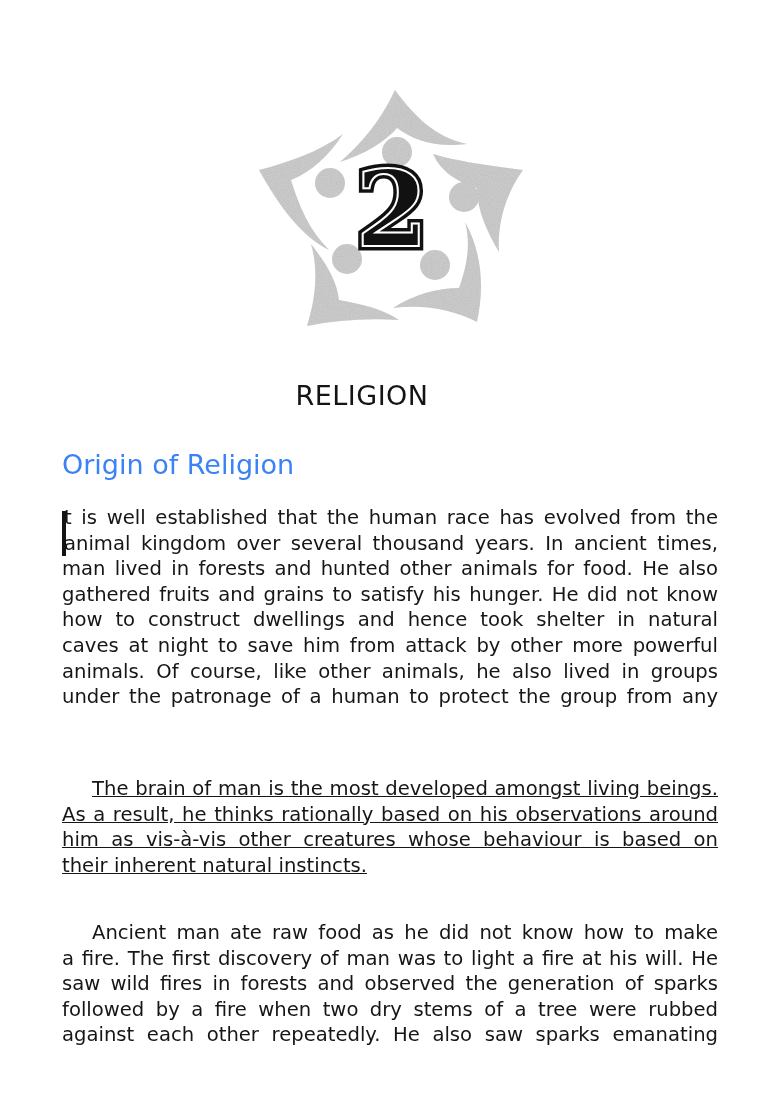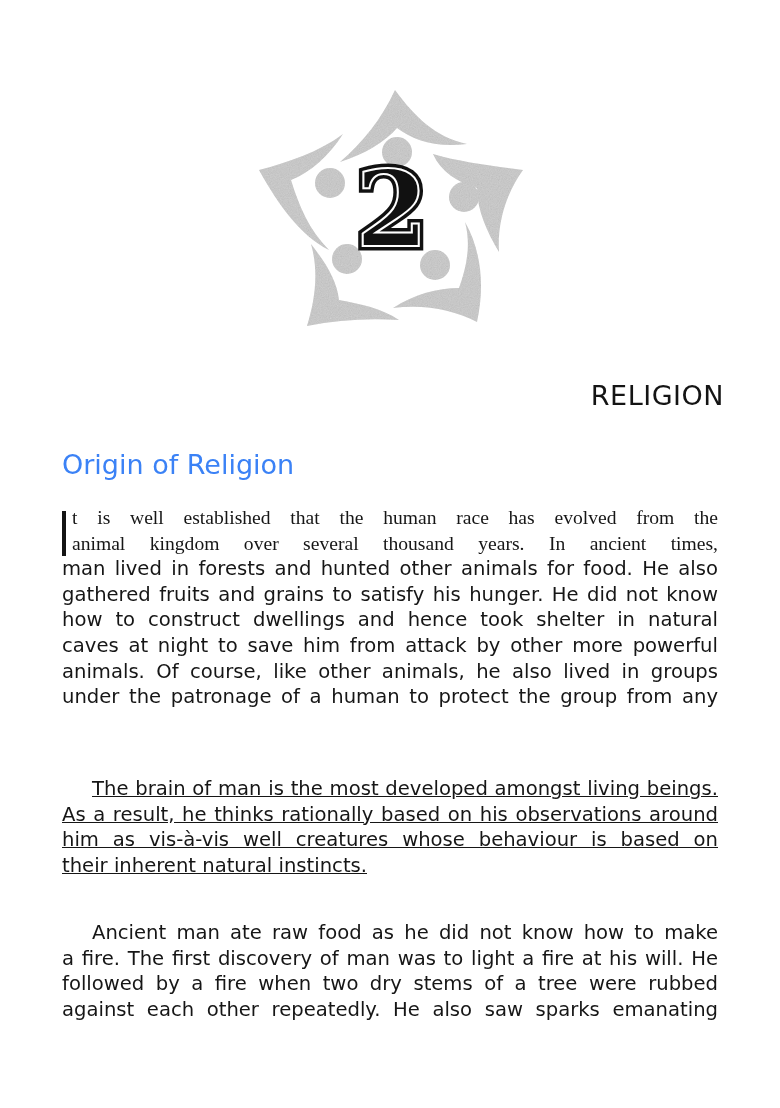--- a/index.html
+++ b/index.html
@@ -1,25 +1,25 @@
 <!DOCTYPE html>
 <html><head>
 <meta charset="utf-8">
 <style>
   html, body { margin: 0; padding: 0; background: #ffffff; }
   body { width: 780px; height: 1108px; position: relative; overflow: hidden; font-family: "DejaVu Sans", sans-serif; color: #111; }
   .emblem { position: absolute; left: 245px; top: 82px; width: 290px; height: 250px; }
   .chapter-num { position: absolute; left: 0; top: 0; width: 780px; text-align: center; }
-  .chapter-title { position: absolute; left: 0; top: 380px; width: 724px; text-align: right; font-size: 27px; letter-spacing: 0.5px; color: #141414; }
+  .chapter-title { position: absolute; left: 0; top: 380px; width: 724px; text-align: center; font-size: 27px; letter-spacing: 0.5px; color: #141414; }
   .section-heading { position: absolute; left: 62px; top: 449px; font-size: 27px; color: #3b82f6; }
   .body { position: absolute; left: 62px; width: 656px; font-size: 19.6px; color: #161616; }
   .line { height: 25.6px; line-height: 25.6px; white-space: nowrap; text-align: justify; text-align-last: justify; overflow: visible; }
   .line.last { text-align-last: left; }
   .line.indent { padding-left: 30px; }
-  .line.dc { padding-left: 10px; font-family: Liberation Serif, serif; }
+  .line.dc { padding-left: 2px; }
   .dropcap { position: absolute; left: 0px; top: 6px; width: 4px; height: 45px; background: #141414; }
   #p1 { top: 505px; }
   #p2 { top: 776px; text-decoration: underline; }
   #p3 { top: 901px; margin-top: 19px; }
 </style>
 </head>
 <body>
 
 <div class="emblem">
   <svg width="290" height="250" viewBox="0 0 290 250">
@@ -79,22 +79,23 @@
   <div class="line">gathered fruits and grains to satisfy his hunger. He did not know</div>
   <div class="line">how to construct dwellings and hence took shelter in natural</div>
   <div class="line">caves at night to save him from attack by other more powerful</div>
   <div class="line">animals. Of course, like other animals, he also lived in groups</div>
   <div class="line">under the patronage of a human to protect the group from any</div>
 </div>
 
 <div class="body" id="p2">
   <div class="line indent">The brain of man is the most developed amongst living beings.</div>
   <div class="line">As a result, he thinks rationally based on his observations around</div>
-  <div class="line">him as vis-à-vis well creatures whose behaviour is based on</div>
+  <div class="line">him as vis-à-vis other creatures whose behaviour is based on</div>
   <div class="line last">their inherent natural instincts.</div>
 </div>
 
 <div class="body" id="p3">
   <div class="line indent">Ancient man ate raw food as he did not know how to make</div>
   <div class="line">a fire. The first discovery of man was to light a fire at his will. He</div>
+  <div class="line">saw wild fires in forests and observed the generation of sparks</div>
   <div class="line">followed by a fire when two dry stems of a tree were rubbed</div>
   <div class="line">against each other repeatedly. He also saw sparks emanating</div>
 </div>
 
 </body></html>

